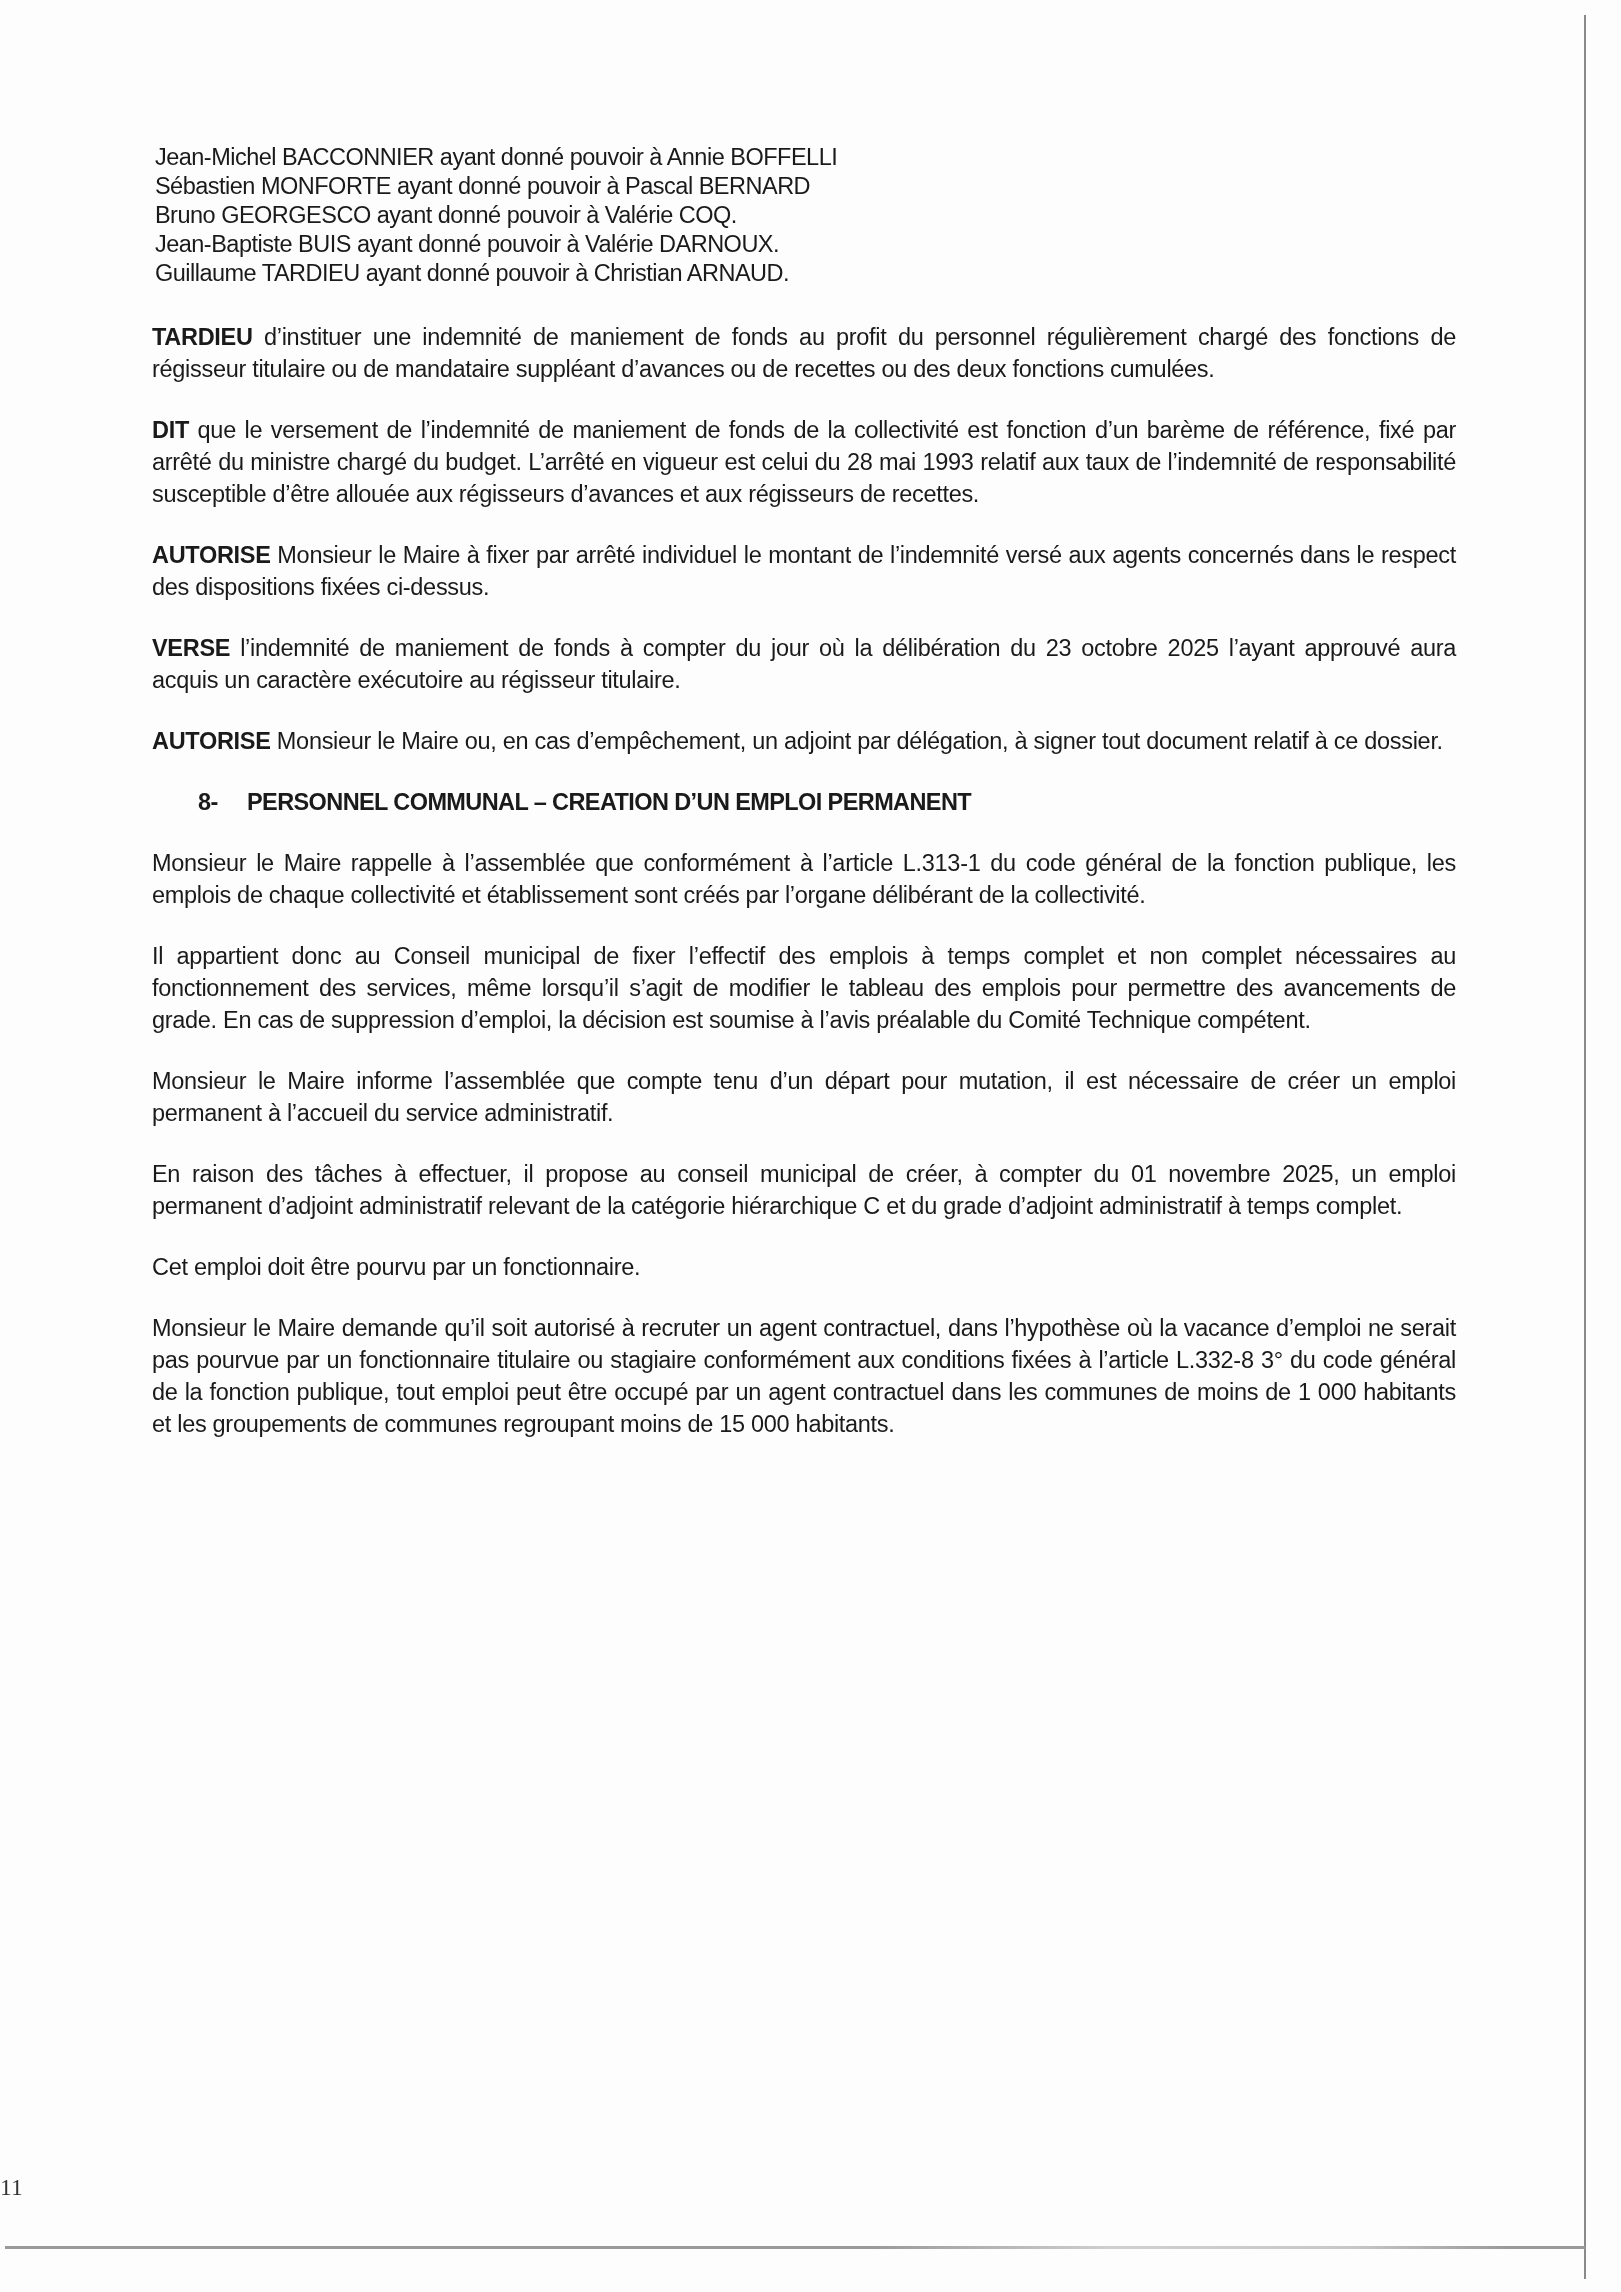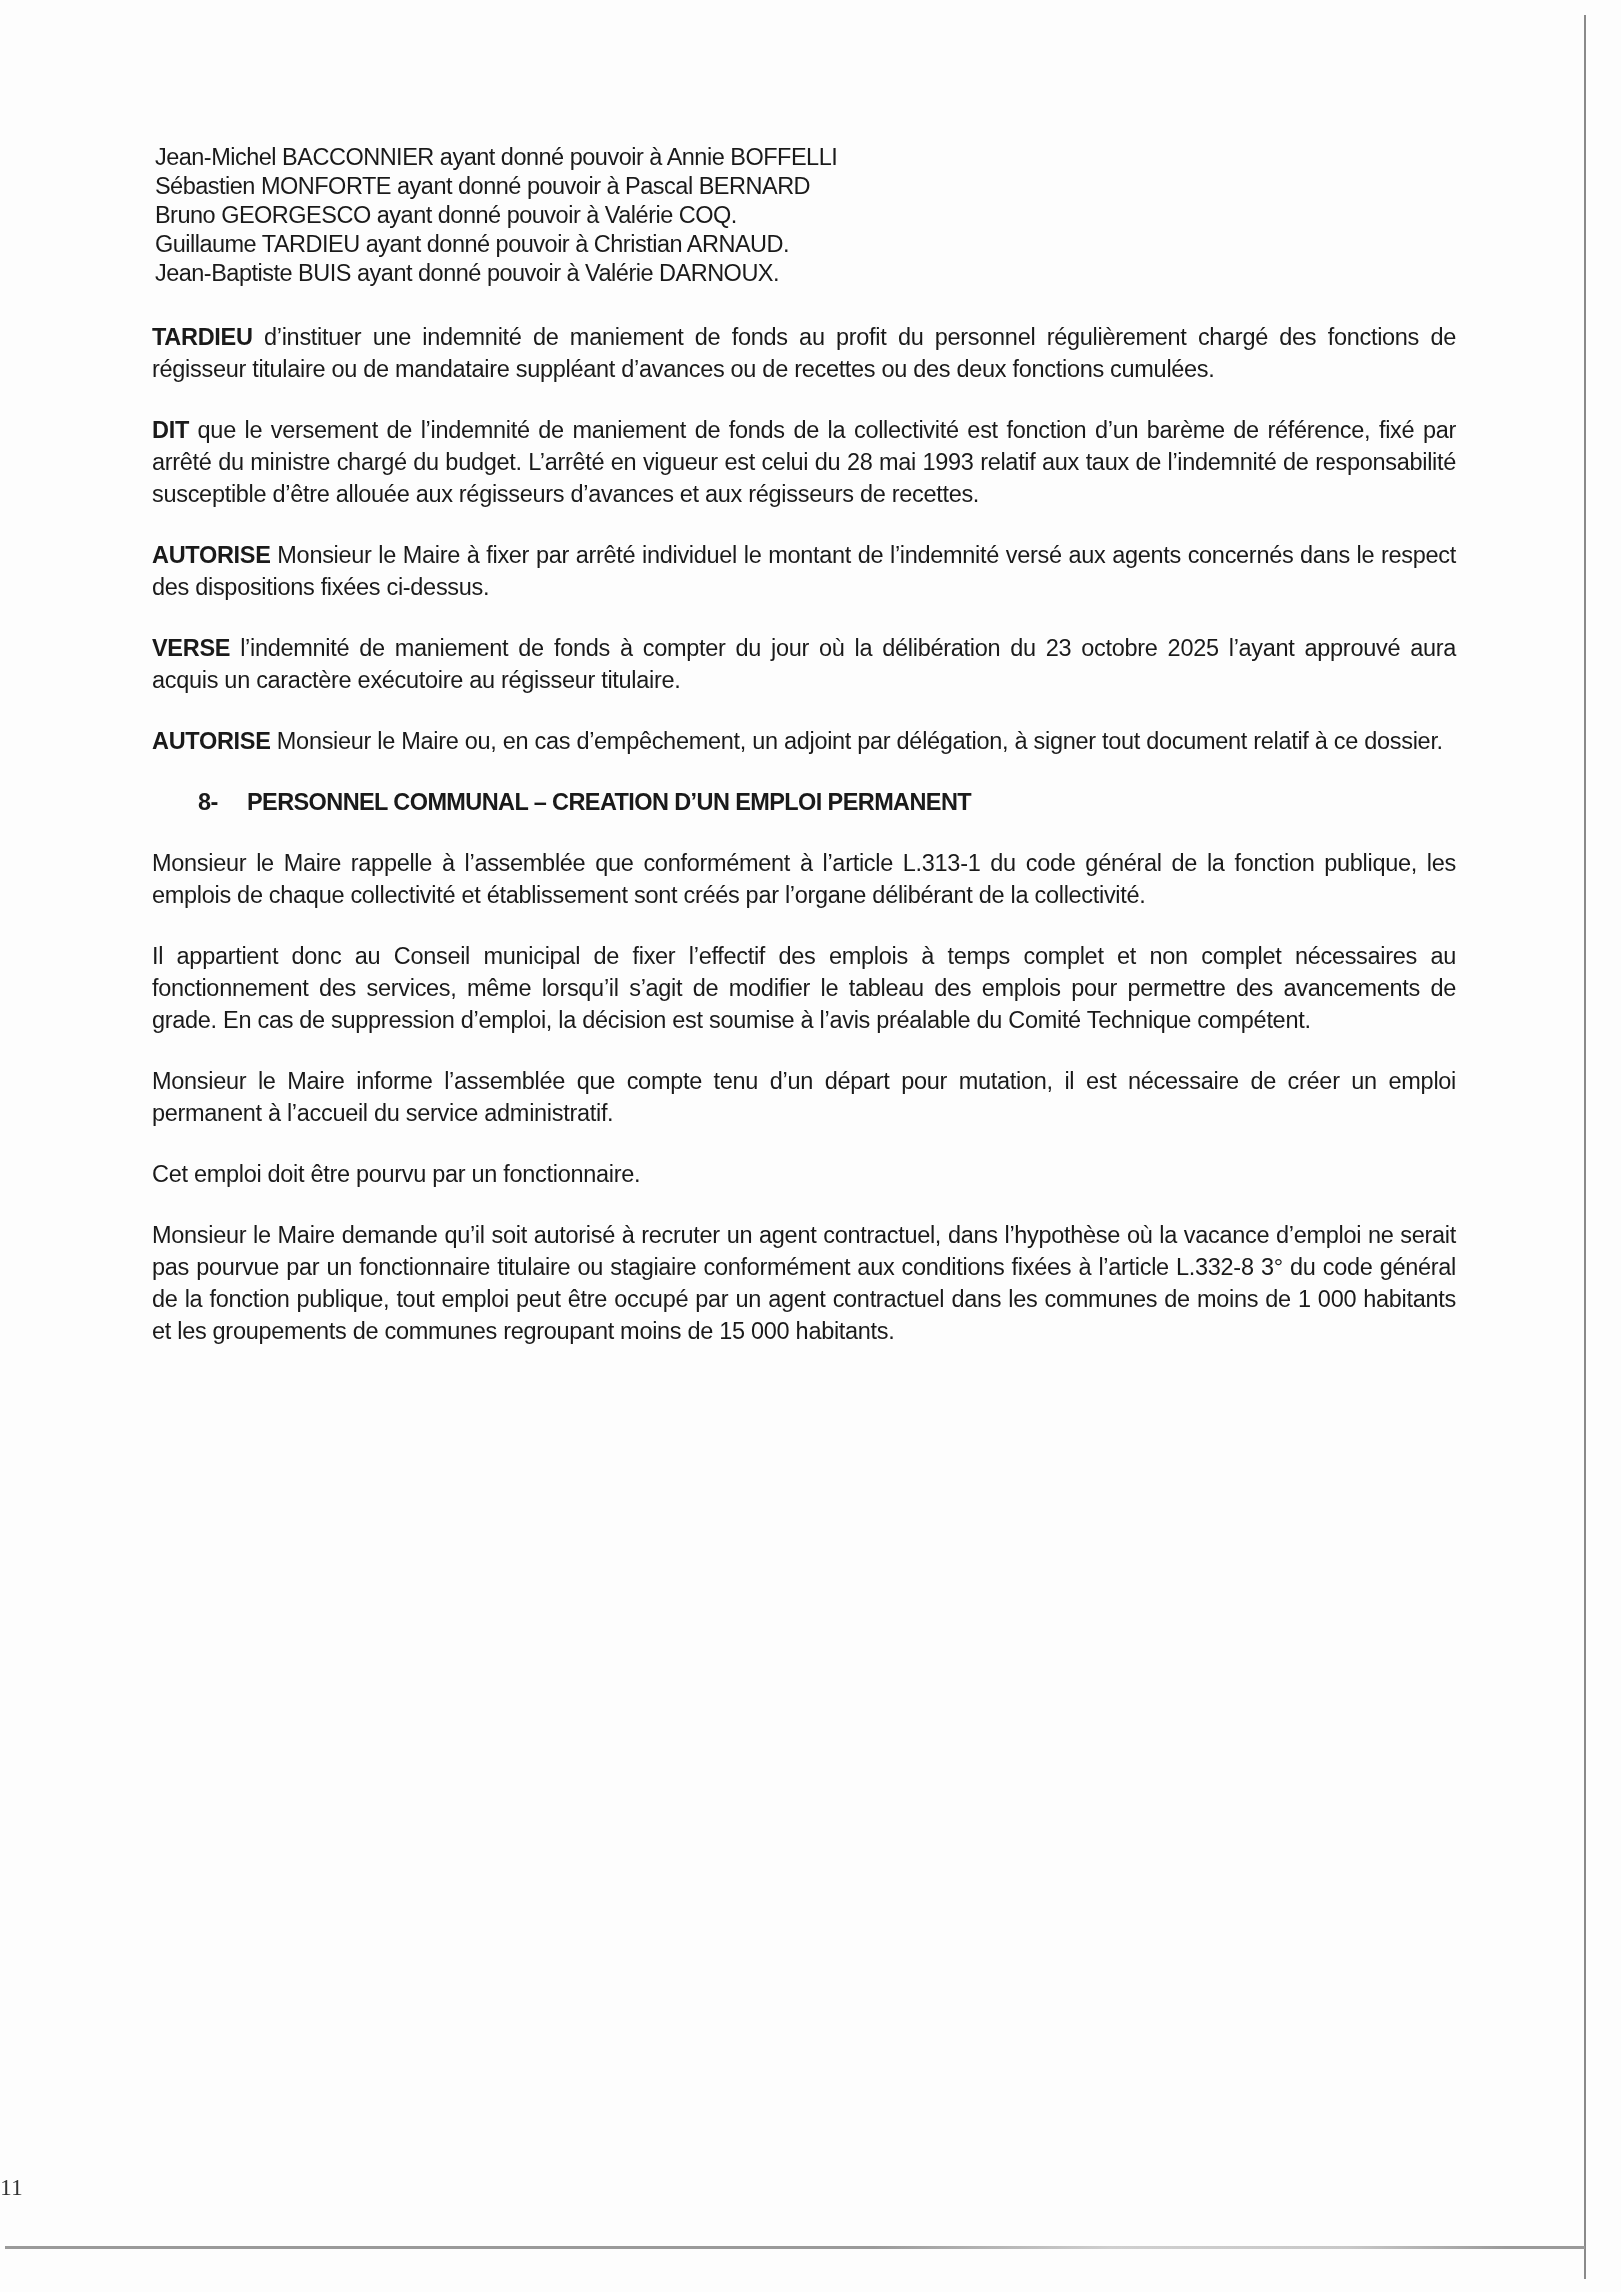--- a/index.html
+++ b/index.html
@@ -88,22 +88,22 @@
 <div class="page">
   <div class="right-edge"></div>
   <div class="bottom-edge"></div>
 
   <div class="content">
 
     <div class="proxies">
       <div class="line">Jean-Michel BACCONNIER ayant donné pouvoir à Annie BOFFELLI</div>
       <div class="line">Sébastien MONFORTE ayant donné pouvoir à Pascal BERNARD</div>
       <div class="line">Bruno GEORGESCO ayant donné pouvoir à Valérie COQ.</div>
+      <div class="line">Jean-Baptiste BUIS ayant donné pouvoir à Valérie DARNOUX.</div>
       <div class="line">Guillaume TARDIEU ayant donné pouvoir à Christian ARNAUD.</div>
-      <div class="line">Jean-Baptiste BUIS ayant donné pouvoir à Valérie DARNOUX.</div>
     </div>
 
     <p class="para"><b>TARDIEU</b><span> d’instituer une indemnité de maniement de fonds au profit du personnel régulièrement chargé des fonctions de régisseur titulaire ou de mandataire suppléant d’avances ou de recettes ou des deux fonctions cumulées.</span></p>
 
 
     <p class="para"><b>DIT</b><span> que le versement de l’indemnité de maniement de fonds de la collectivité est fonction d’un barème de référence, fixé par arrêté du ministre chargé du budget. L’arrêté en vigueur est celui du 28 mai 1993 relatif aux taux de l’indemnité de responsabilité susceptible d’être allouée aux régisseurs d’avances et aux régisseurs de recettes.</span></p>
 
     <p class="para"><b>AUTORISE</b><span> Monsieur le Maire à fixer par arrêté individuel le montant de l’indemnité versé aux agents concernés dans le respect des dispositions fixées ci-dessus.</span></p>
 
     <p class="para"><b>VERSE</b><span> l’indemnité de maniement de fonds à compter du jour où la délibération du 23 octobre 2025 l’ayant approuvé aura acquis un caractère exécutoire au régisseur titulaire.</span></p>
@@ -111,19 +111,20 @@
 
     <p class="para"><b>AUTORISE</b><span> Monsieur le Maire ou, en cas d’empêchement, un adjoint par délégation, à signer tout document relatif à ce dossier.</span></p>
 
     <div class="section-heading">
       <span class="num">8-</span><span>PERSONNEL COMMUNAL – CREATION D’UN EMPLOI PERMANENT</span>
     </div>
 
     <p class="para">Monsieur le Maire rappelle à l’assemblée que conformément à l’article L.313-1 du code général de la fonction publique, les emplois de chaque collectivité et établissement sont créés par l’organe délibérant de la collectivité.</p>
     <p class="para">Il appartient donc au Conseil municipal de fixer l’effectif des emplois à temps complet et non complet nécessaires au fonctionnement des services, même lorsqu’il s’agit de modifier le tableau des emplois pour permettre des avancements de grade. En cas de suppression d’emploi, la décision est soumise à l’avis préalable du Comité Technique compétent.</p>
     <p class="para">Monsieur le Maire informe l’assemblée que compte tenu d’un départ pour mutation, il est nécessaire de créer un emploi permanent à l’accueil du service administratif.</p>
+    <p class="para">En raison des tâches à effectuer, il propose au conseil municipal de créer, à compter du 01 novembre 2025, un emploi permanent d’adjoint administratif relevant de la catégorie hiérarchique C et du grade d’adjoint administratif à temps complet.</p>
     <p class="para">Cet emploi doit être pourvu par un fonctionnaire.</p>
     <p class="para">Monsieur le Maire demande qu’il soit autorisé à recruter un agent contractuel, dans l’hypothèse où la vacance d’emploi ne serait pas pourvue par un fonctionnaire titulaire ou stagiaire conformément aux conditions fixées à l’article L.332-8 3° du code général de la fonction publique, tout emploi peut être occupé par un agent contractuel dans les communes de moins de 1 000 habitants et les groupements de communes regroupant moins de 15 000 habitants.</p>
   </div>
 
   <div class="page-number">11</div>
 </div>
 
 
 </body></html>

